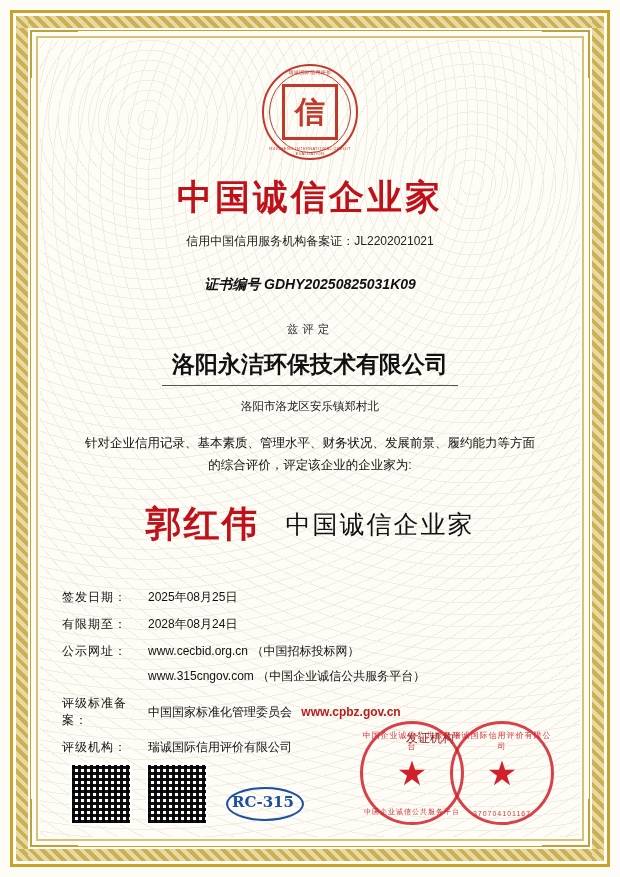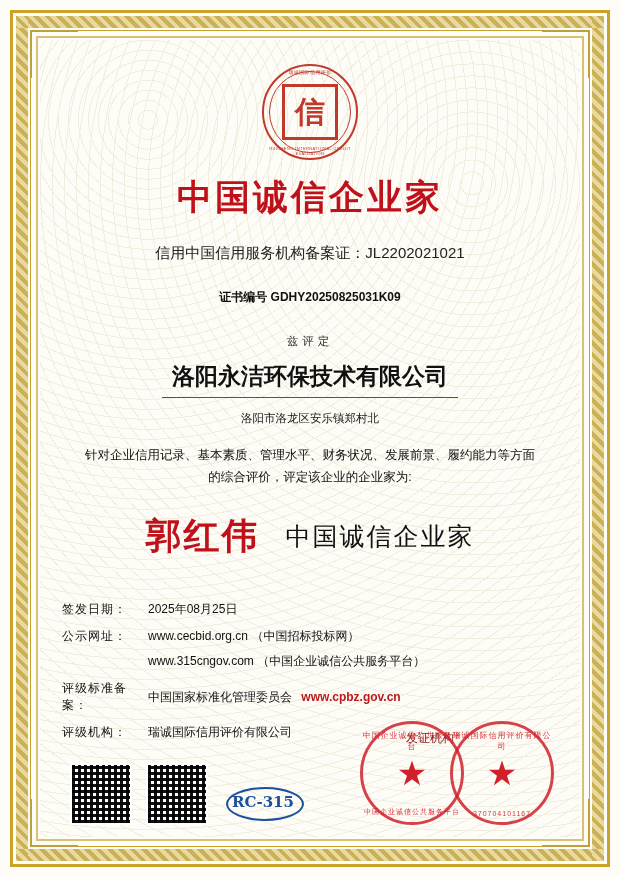--- a/index.html
+++ b/index.html
@@ -88,24 +88,24 @@
   .emblem .arc-bot{bottom:4px;font-size:4px;}
   h1.title{
     margin:14px 0 0;
     font-size:35px;
     letter-spacing:3px;
     color:#c0111a;
     font-weight:bold;
     font-family:"DejaVu Serif","Liberation Serif",serif;
   }
   .filing{
-    margin-top:23px;font-size:15px;color:#222;
+    margin-top:12px;font-size:12px;color:#222;
   }
   .certno{
-    margin-top:26px;font-size:12px;color:#111;font-weight:bold;
+    margin-top:26px;font-size:14px;color:#111;font-weight:bold;font-style:italic;
   }
   .zipingding{
     margin-top:28px;font-size:11.5px;color:#333;letter-spacing:4px;
   }
   .company{
     margin-top:12px;
     display:inline-block;
     font-size:23px;font-weight:bold;color:#111;
     border-bottom:1px solid #555;
     padding:0 10px 5px;
@@ -237,20 +237,24 @@
       <div class="name">郭红伟</div>
       <div class="honor">中国诚信企业家</div>
     </div>
 
     <div class="details">
       <div class="drow">
         <div class="dlabel">签发日期：</div>
         <div class="dval">2025年08月25日</div>
       </div>
       <div class="drow">
+        <div class="dlabel">有限期至：</div>
+        <div class="dval">2028年08月24日</div>
+      </div>
+      <div class="drow">
         <div class="dlabel">公示网址：</div>
         <div class="dval">www.cecbid.org.cn （中国招标投标网）</div>
       </div>
       <div class="dsub">www.315cngov.com （中国企业诚信公共服务平台）</div>
       <div class="drow">
         <div class="dlabel">评级标准备案：</div>
         <div class="dval">
           <span>中国国家标准化管理委员会</span>
           <span class="blue bold">www.cpbz.gov.cn</span>
         </div>

